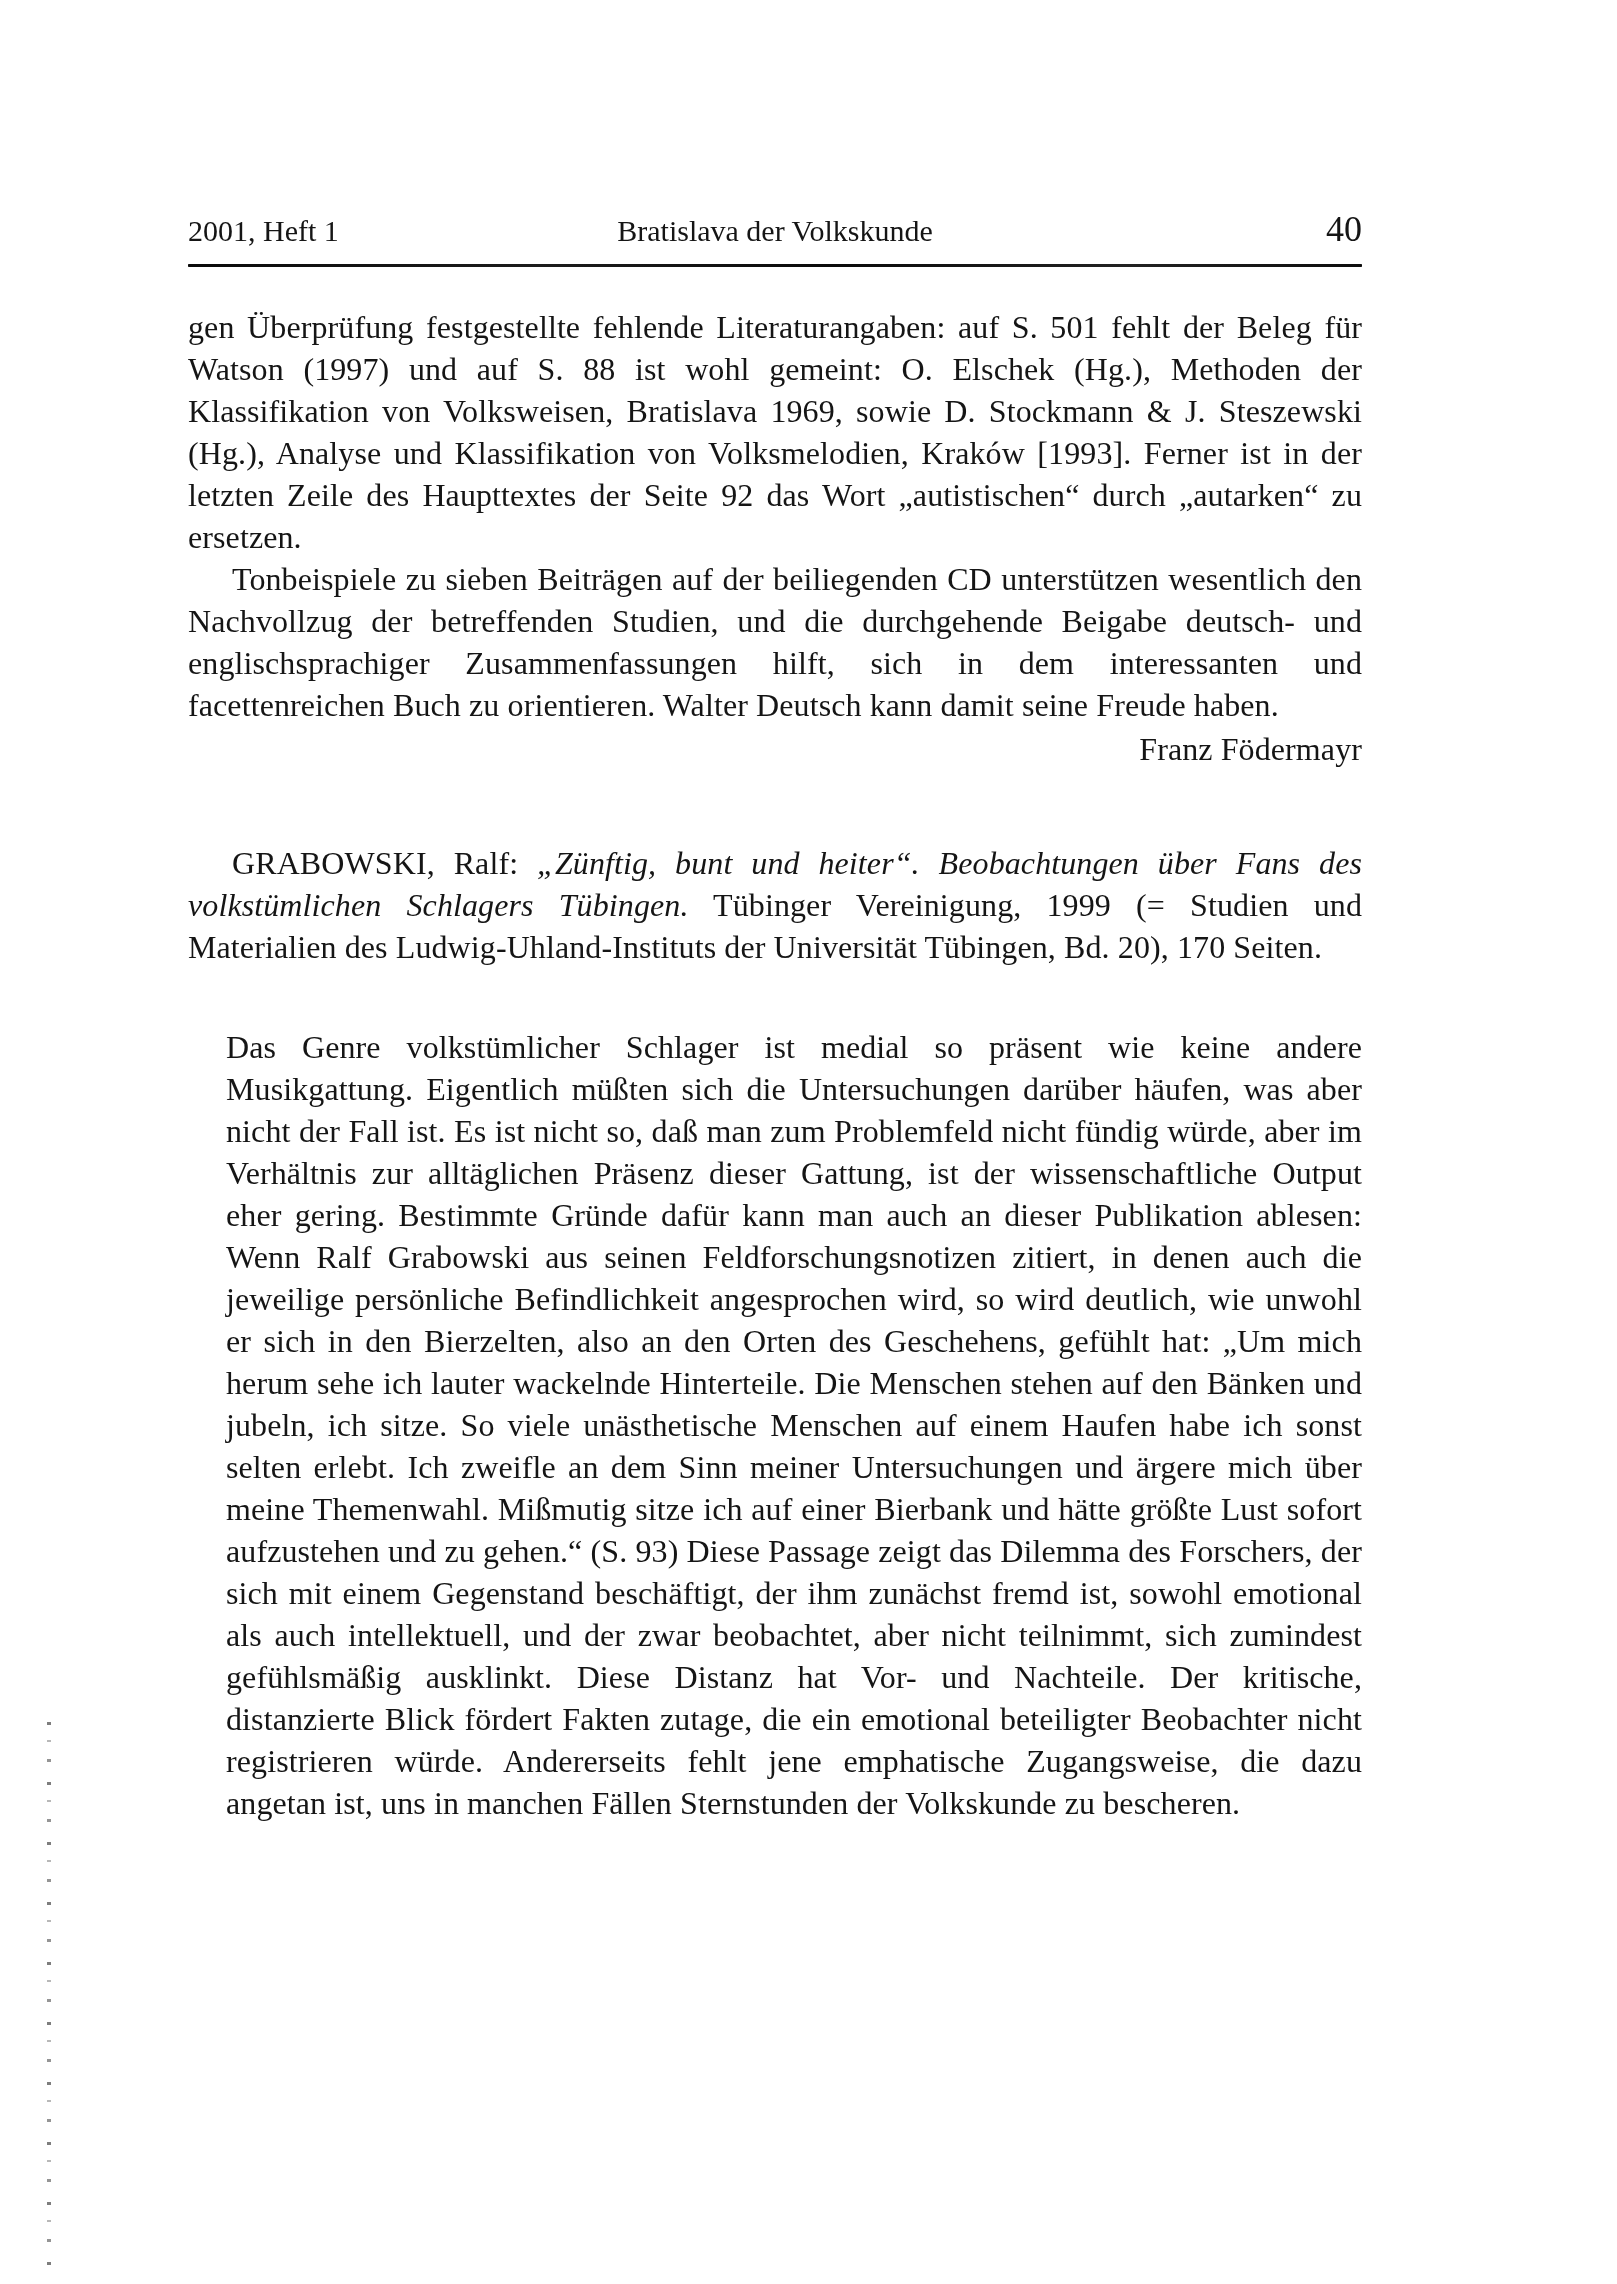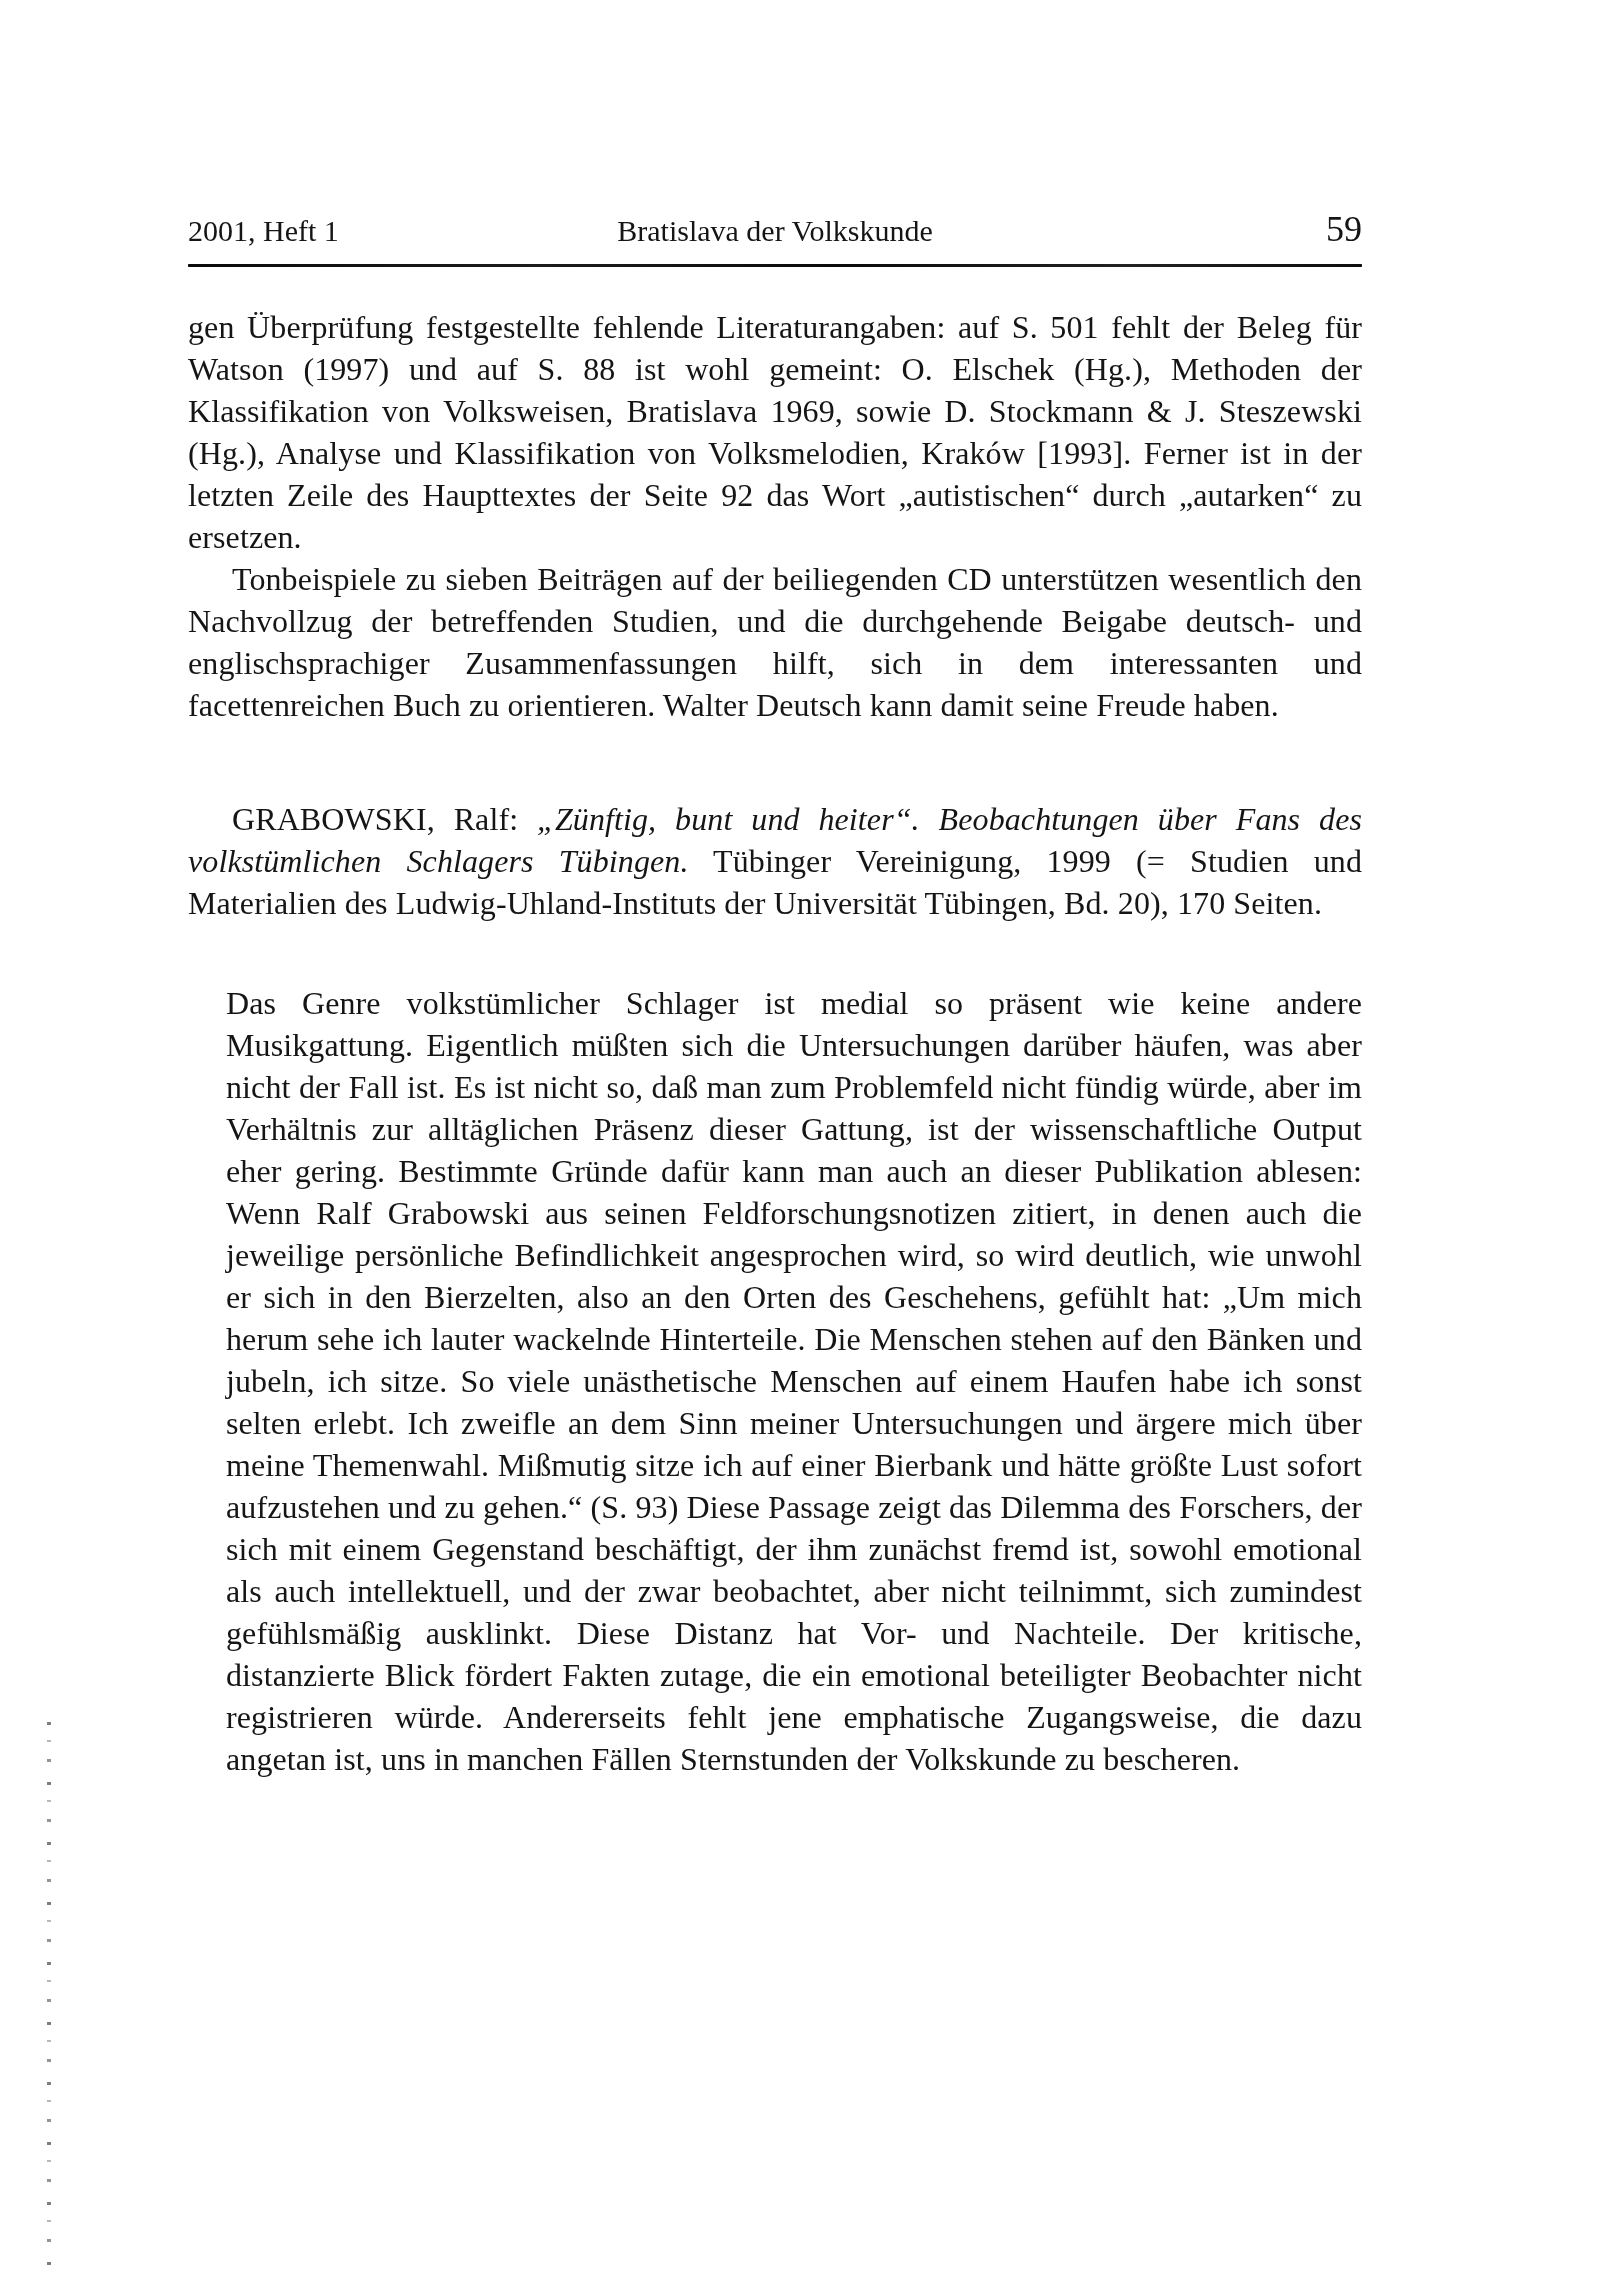--- a/index.html
+++ b/index.html
@@ -73,31 +73,32 @@
 </style>
 </head>
 <body>
 
 <div class="page">
   <div class="content">
 
     <header class="page-header">
       <span class="header-issue">2001, Heft 1</span>
       <span class="header-center">Bratislava der Volkskunde</span>
-      <span class="header-pagenum">59</span>
+      <span class="header-pagenum">40</span>
     </header>
 
     <div class="header-rule"></div>
 
     <main>
 
       <p class="para">gen Überprüfung festgestellte fehlende Literaturangaben: auf S. 501 fehlt der Beleg für Watson (1997) und auf S. 88 ist wohl gemeint: O. Elschek (Hg.), Methoden der Klassifikation von Volksweisen, Bratislava 1969, sowie D. Stockmann &amp; J. Steszewski (Hg.), Analyse und Klassifikation von Volksmelodien, Kraków [1993]. Ferner ist in der letzten Zeile des Haupttextes der Seite 92 das Wort „autistischen“ durch „autarken“ zu ersetzen.</p>
 
       <p class="para indent">Tonbeispiele zu sieben Beiträgen auf der beiliegenden CD unterstützen wesentlich den Nachvollzug der betreffenden Studien, und die durchgehende Beigabe deutsch- und englischsprachiger Zusammenfassungen hilft, sich in dem interessanten und facettenreichen Buch zu orientieren. Walter Deutsch kann damit seine Freude haben.</p>
 
+      <p class="signature">Franz Födermayr</p>
 
       <p class="citation indent"><span>GRABOWSKI, Ralf: </span><em>„Zünftig, bunt und heiter“. Beobachtungen über Fans des volkstümlichen Schlagers Tübingen.</em><span> Tübinger Vereinigung, 1999 (= Studien und Materialien des Ludwig-Uhland-Instituts der Universität Tübingen, Bd. 20), 170 Seiten.</span></p>
 
       <p class="body-para">Das Genre volkstümlicher Schlager ist medial so präsent wie keine andere Musikgattung. Eigentlich müßten sich die Untersuchungen darüber häufen, was aber nicht der Fall ist. Es ist nicht so, daß man zum Problemfeld nicht fündig würde, aber im Verhältnis zur alltäglichen Präsenz dieser Gattung, ist der wissenschaftliche Output eher gering. Bestimmte Gründe dafür kann man auch an dieser Publikation ablesen: Wenn Ralf Grabowski aus seinen Feldforschungsnotizen zitiert, in denen auch die jeweilige persönliche Befindlichkeit angesprochen wird, so wird deutlich, wie unwohl er sich in den Bierzelten, also an den Orten des Geschehens, gefühlt hat: „Um mich herum sehe ich lauter wackelnde Hinterteile. Die Menschen stehen auf den Bänken und jubeln, ich sitze. So viele unästhetische Menschen auf einem Haufen habe ich sonst selten erlebt. Ich zweifle an dem Sinn meiner Untersuchungen und ärgere mich über meine Themenwahl. Mißmutig sitze ich auf einer Bierbank und hätte größte Lust sofort aufzustehen und zu gehen.“ (S. 93) Diese Passage zeigt das Dilemma des Forschers, der sich mit einem Gegenstand beschäftigt, der ihm zunächst fremd ist, sowohl emotional als auch intellektuell, und der zwar beobachtet, aber nicht teilnimmt, sich zumindest gefühlsmäßig ausklinkt. Diese Distanz hat Vor- und Nachteile. Der kritische, distanzierte Blick fördert Fakten zutage, die ein emotional beteiligter Beobachter nicht registrieren würde. Andererseits fehlt jene emphatische Zugangsweise, die dazu angetan ist, uns in manchen Fällen Sternstunden der Volkskunde zu bescheren.</p>
 
     </main>
   </div>
 
   <div class="scan-dots"></div>
 </div>

